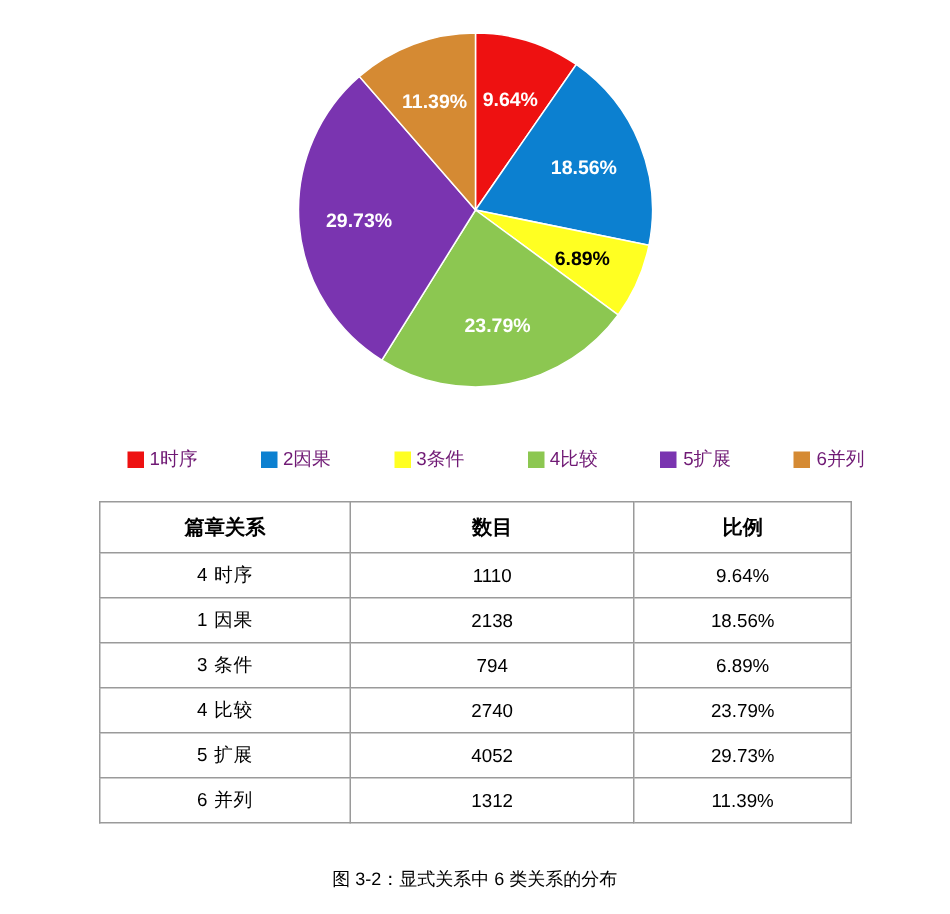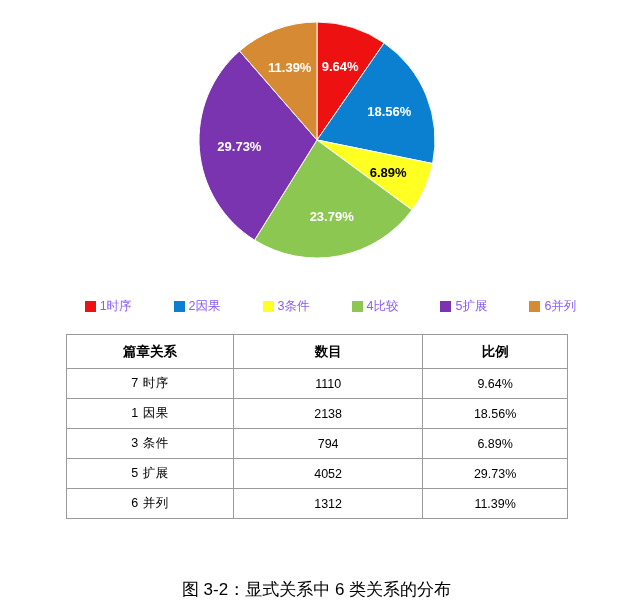--- a/index.html
+++ b/index.html
@@ -48,21 +48,21 @@
     display: flex;
     justify-content: center;
     align-items: center;
     gap: 14px;
   }
   .legend-item {
     display: flex;
     align-items: center;
     gap: 4px;
     font-size: 12.5px;
-    color: #8b5cf6;
+    color: #701a75;
     padding-left: 28px;
   }
   .legend-swatch {
     width: 11px;
     height: 11px;
     display: inline-block;
   }
   #table-wrap {
     position: absolute;
     left: 66px;
@@ -91,21 +91,21 @@
   .col3 { width: 142px; }
   tbody tr td:first-child {
     letter-spacing: 0.5px;
   }
   #caption {
     position: absolute;
     left: 0;
     top: 578px;
     width: 633px;
     text-align: center;
-    font-size: 17px;
+    font-size: 12px;
     color: #000;
   }
 </style>
 </head>
 <body>
 
 <div id="chart-area">
 
   <div id="pie-wrap">
     <svg id="pie-svg" width="300" height="280" viewBox="0 0 300 280">
@@ -163,35 +163,40 @@
   <table>
     <thead>
       <tr>
         <th class="col1">篇章关系</th>
         <th class="col2">数目</th>
         <th class="col3">比例</th>
       </tr>
     </thead>
     <tbody>
       <tr>
-        <td>7 时序</td>
+        <td>4 时序</td>
         <td>1110</td>
         <td>9.64%</td>
       </tr>
       <tr>
         <td>1 因果</td>
         <td>2138</td>
         <td>18.56%</td>
       </tr>
       <tr>
         <td>3 条件</td>
         <td>794</td>
         <td>6.89%</td>
       </tr>
       <tr>
+        <td>4 比较</td>
+        <td>2740</td>
+        <td>23.79%</td>
+      </tr>
+      <tr>
         <td>5 扩展</td>
         <td>4052</td>
         <td>29.73%</td>
       </tr>
       <tr>
         <td>6 并列</td>
         <td>1312</td>
         <td>11.39%</td>
       </tr>
     </tbody>

